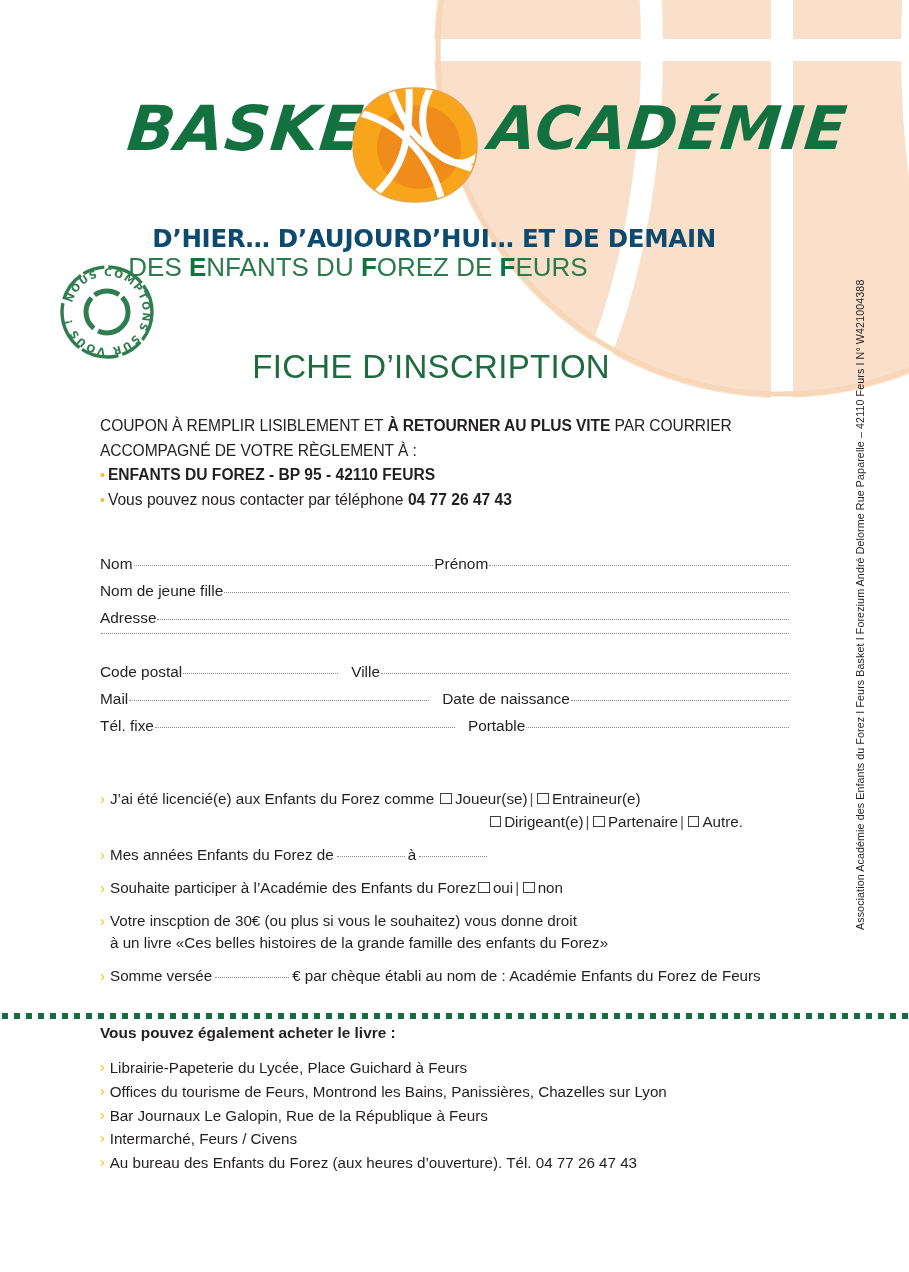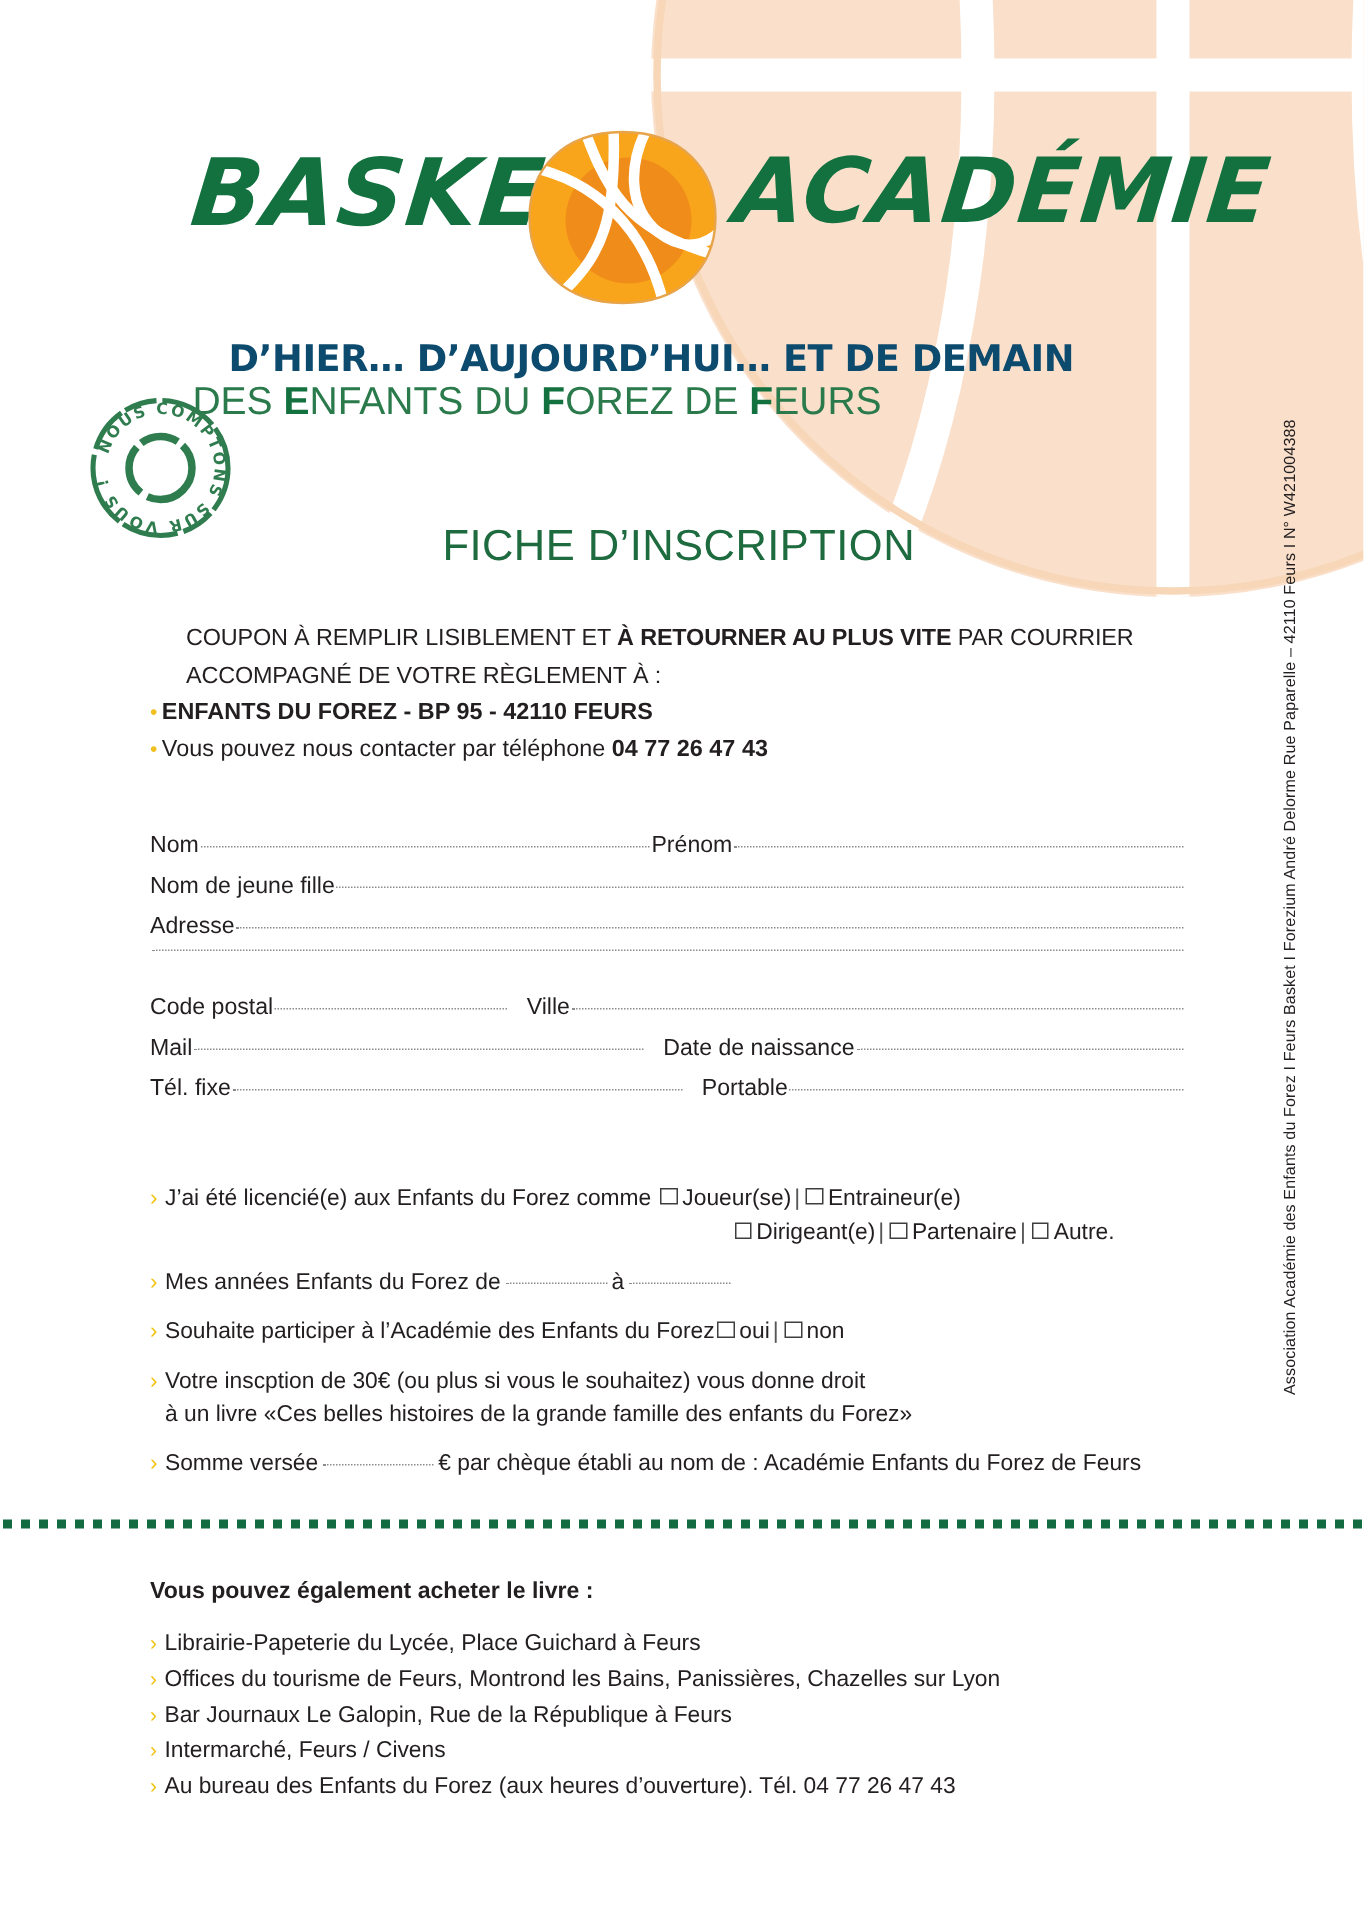--- a/index.html
+++ b/index.html
@@ -87,21 +87,21 @@
     white-space: nowrap;
   }
   .tagline2 b { font-weight: 700; color: #12713f; }
 
   .fiche-title {
     position: absolute;
     left: 0; top: 348px;
     width: 610px;
     text-align: right;
     font-family: "Liberation Sans", sans-serif;
-    font-size: 29px;
+    font-size: 33px;
     letter-spacing: 0.3px;
     color: #1d6b3e;
     white-space: nowrap;
   }
 
   
   #stamp {
     position: absolute;
     left: 57px;
     top: 262px;
@@ -133,21 +133,20 @@
     position: absolute;
     left: 100px;
     top: 414px;
     width: 700px;
     font-size: 15.6px;
     line-height: 1.58;
     color: #231f20;
   }
   #intro .l1, #intro .l2 {
     letter-spacing: -0.1px;
-    margin-left: 24px;
   }
   #intro b { font-weight: 700; }
   .dotbullet {
     color: #f0c020;
     font-size: 14px;
     margin-right: 3px;
   }
   #intro .bl { white-space: nowrap; }
 
   
@@ -231,21 +230,21 @@
     width: 909px;
     height: 9px;
     overflow: hidden;
   }
   #divider svg { display: block; }
 
   
   #footer {
     position: absolute;
     left: 100px;
-    top: 1052px;
+    top: 1024px;
     width: 720px;
     font-size: 15.2px;
     color: #231f20;
   }
   #footer-title {
     font-weight: 700;
     font-size: 15.4px;
     margin-bottom: 15px;
   }
   .fitem {

